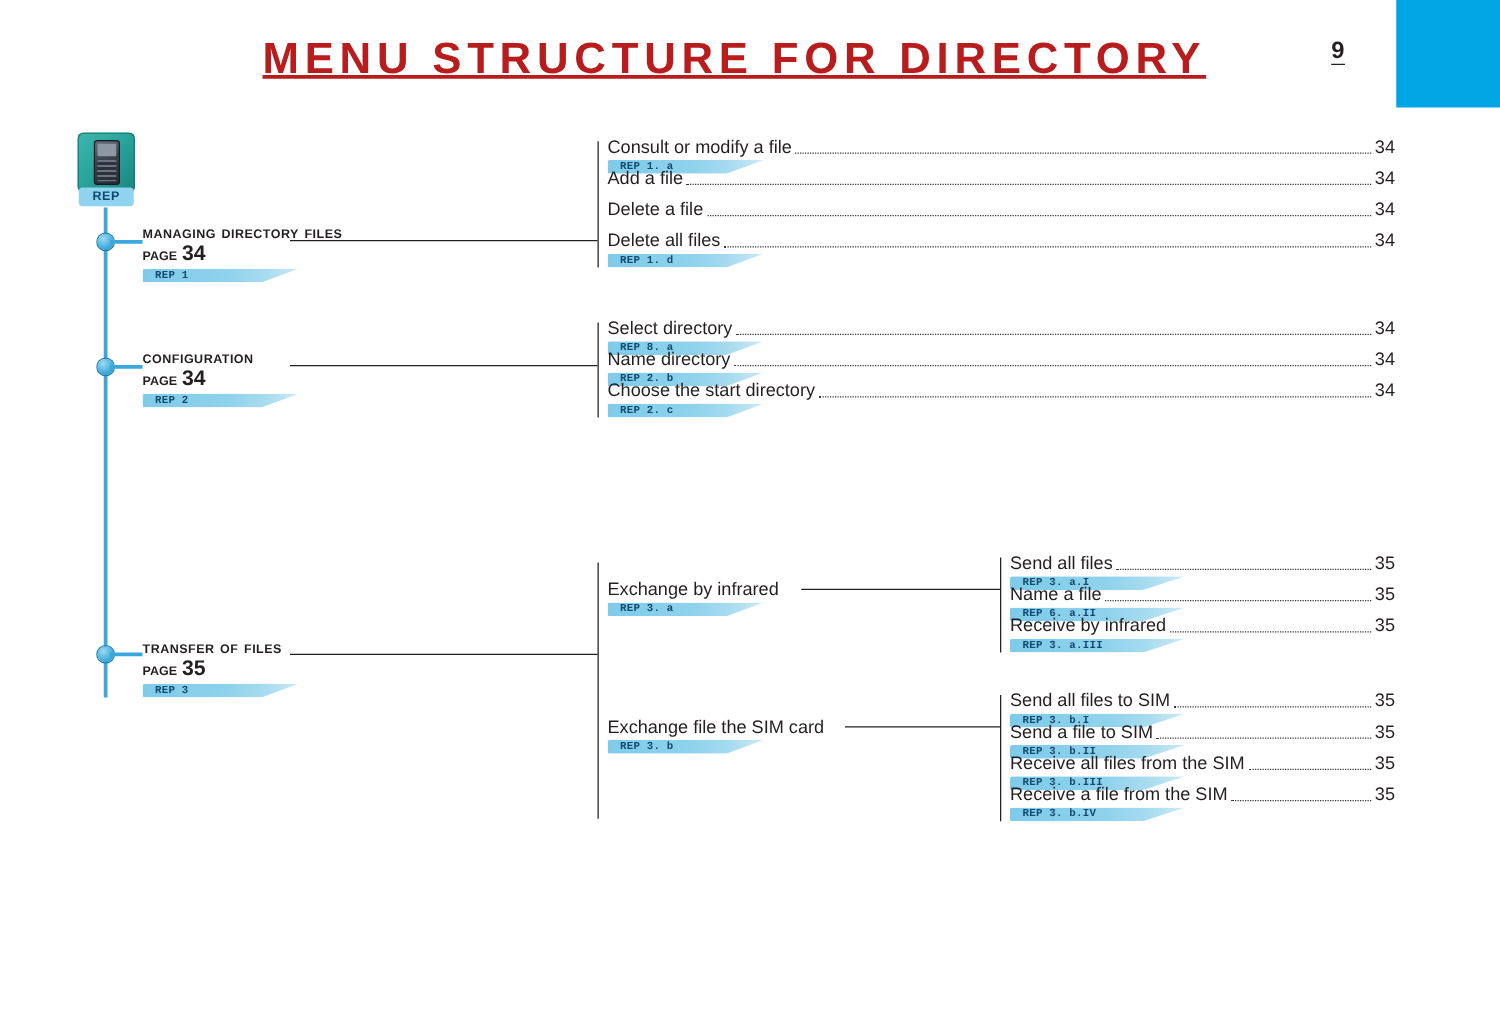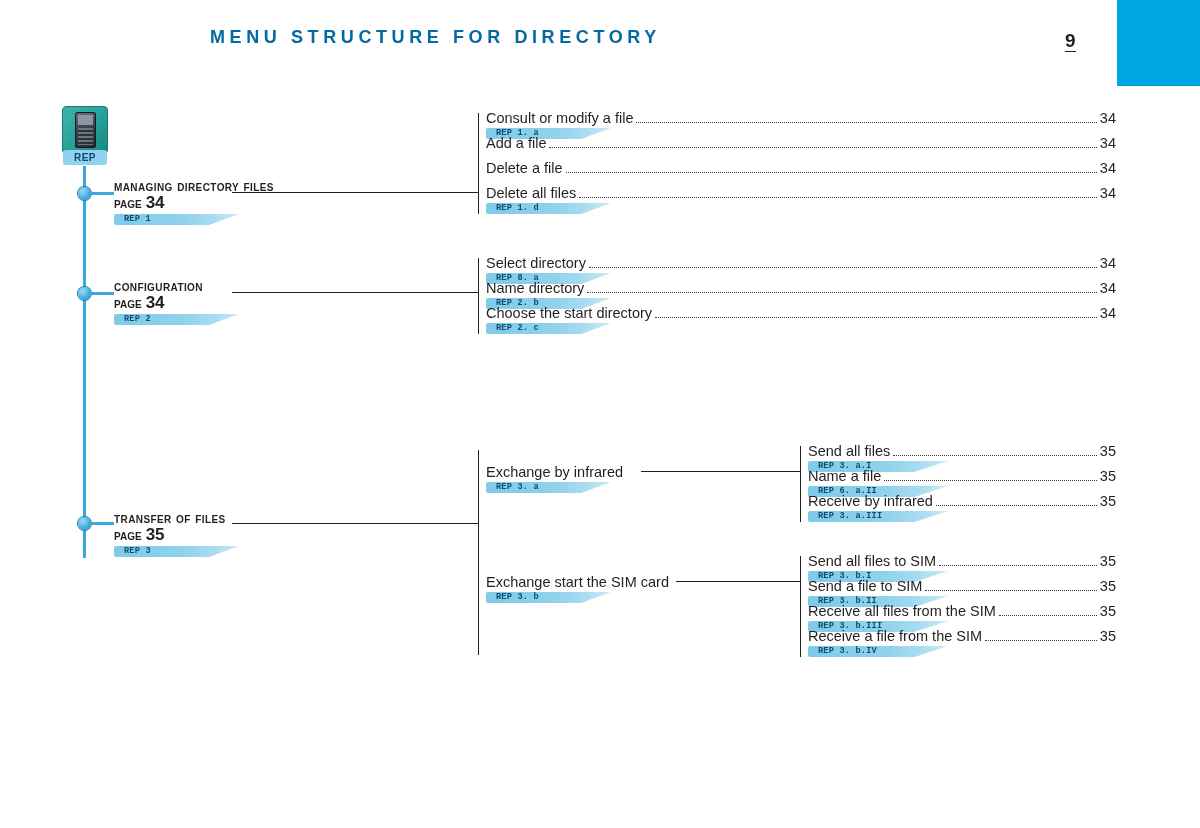--- a/index.html
+++ b/index.html
@@ -22,25 +22,26 @@
     left: 1117px;
     top: 0;
     width: 83px;
     height: 86px;
     background: #00a5e3;
   }
   #page-title {
     position: absolute;
     left: 210px;
     top: 27px;
-    font-size: 18px;
+    font-size: 35px;
     font-weight: bold;
     letter-spacing: 4.6px;
-    color: #0369a1;
+    color: #b91c1c;
     white-space: nowrap;
+    text-decoration: underline;
   }
   #page-number {
     position: absolute;
     left: 1065px;
     top: 31px;
     font-size: 19px;
     font-weight: bold;
     color: #231f20;
     border-bottom: 1.6px solid #231f20;
     padding-bottom: 1px;
@@ -424,21 +425,21 @@
     <span class="leaf-dots"></span>
     <span class="leaf-page">35</span>
   </div>
   <span class="rep-tag w2">
     <span class="swoosh"></span>
     <span class="txt">REP 3. a.III</span>
   </span>
 </div>
 
 <div class="mid" style="left:486px; top:574px;">
-  <div class="mid-text">Exchange start the SIM card</div>
+  <div class="mid-text">Exchange file the SIM card</div>
   <span class="rep-tag">
     <span class="swoosh"></span>
     <span class="txt">REP 3. b</span>
   </span>
 </div>
 <div class="hrule" style="left:676px; top:581px; width:124px;"></div>
 <div class="vrule" style="left:800px; top:556px; height:101px;"></div>
 
 <div class="leaf" style="left:808px; top:554px; width:308px;">
   <div class="leaf-line">

